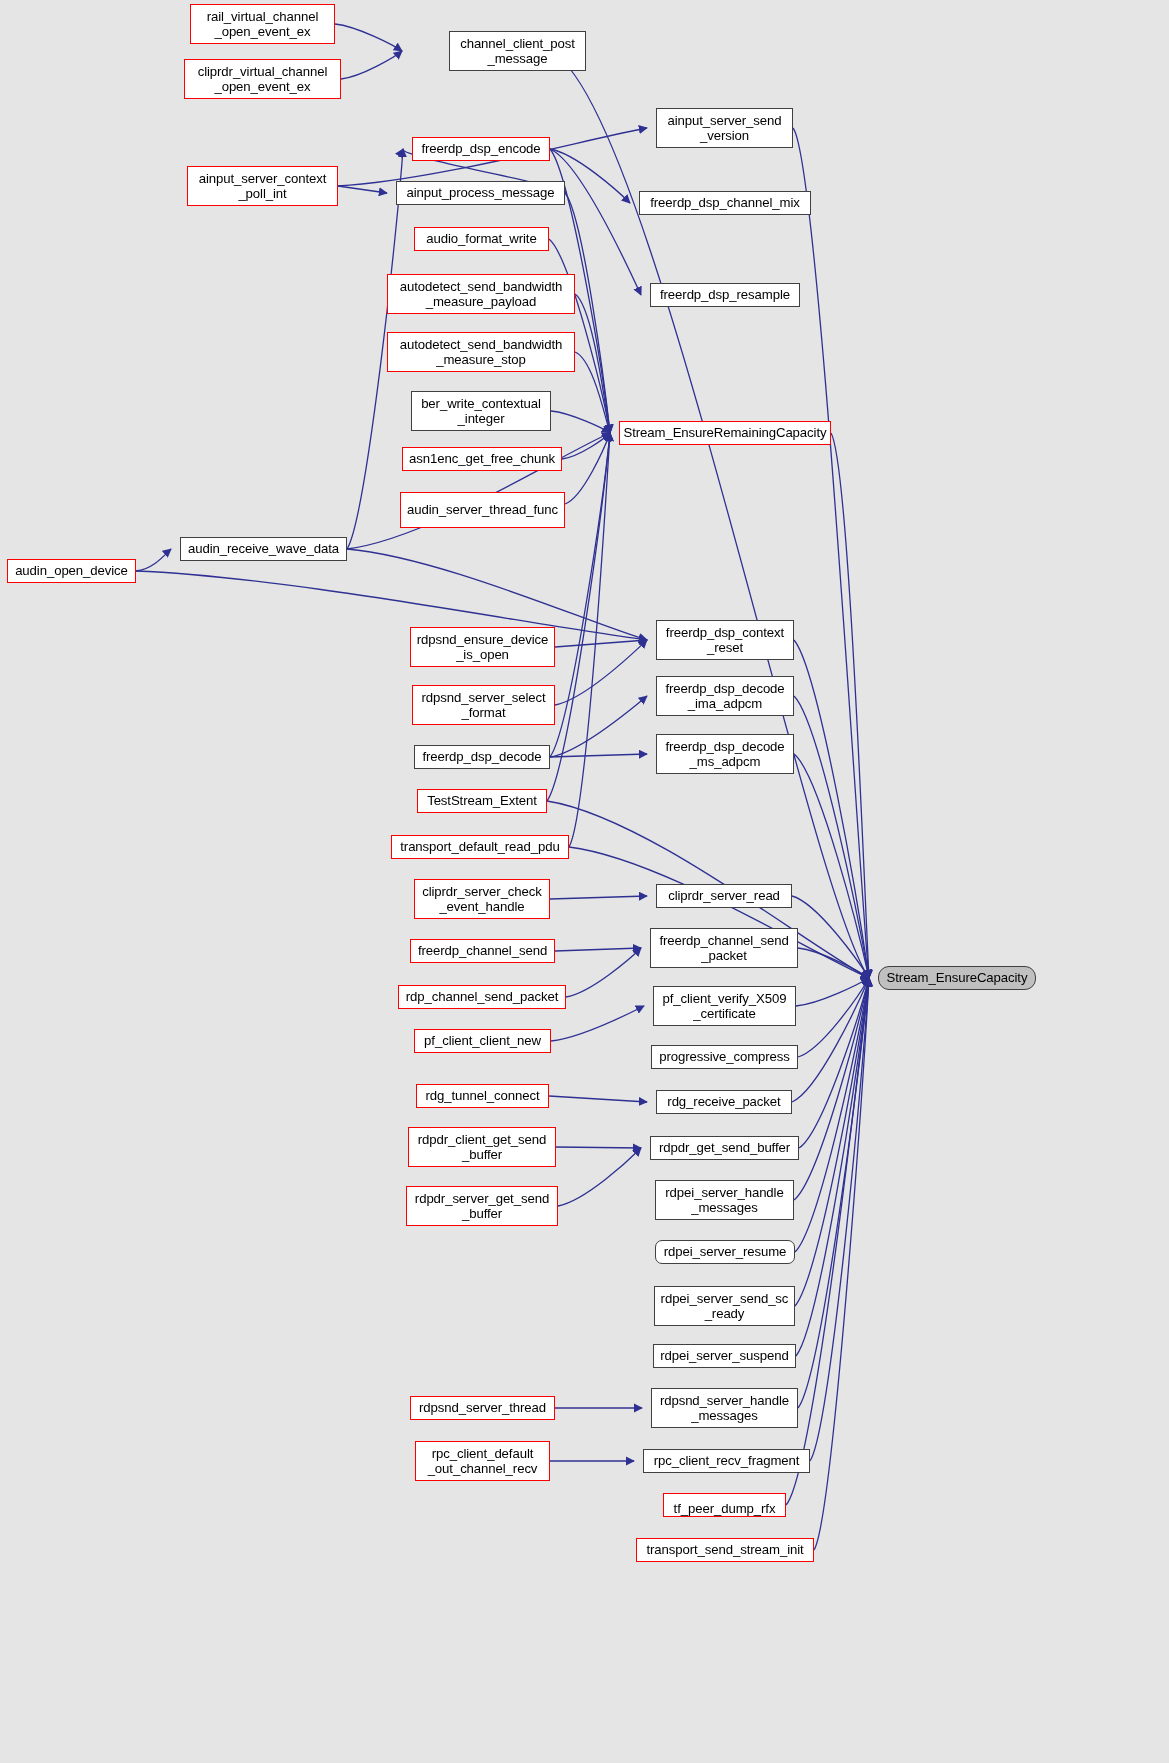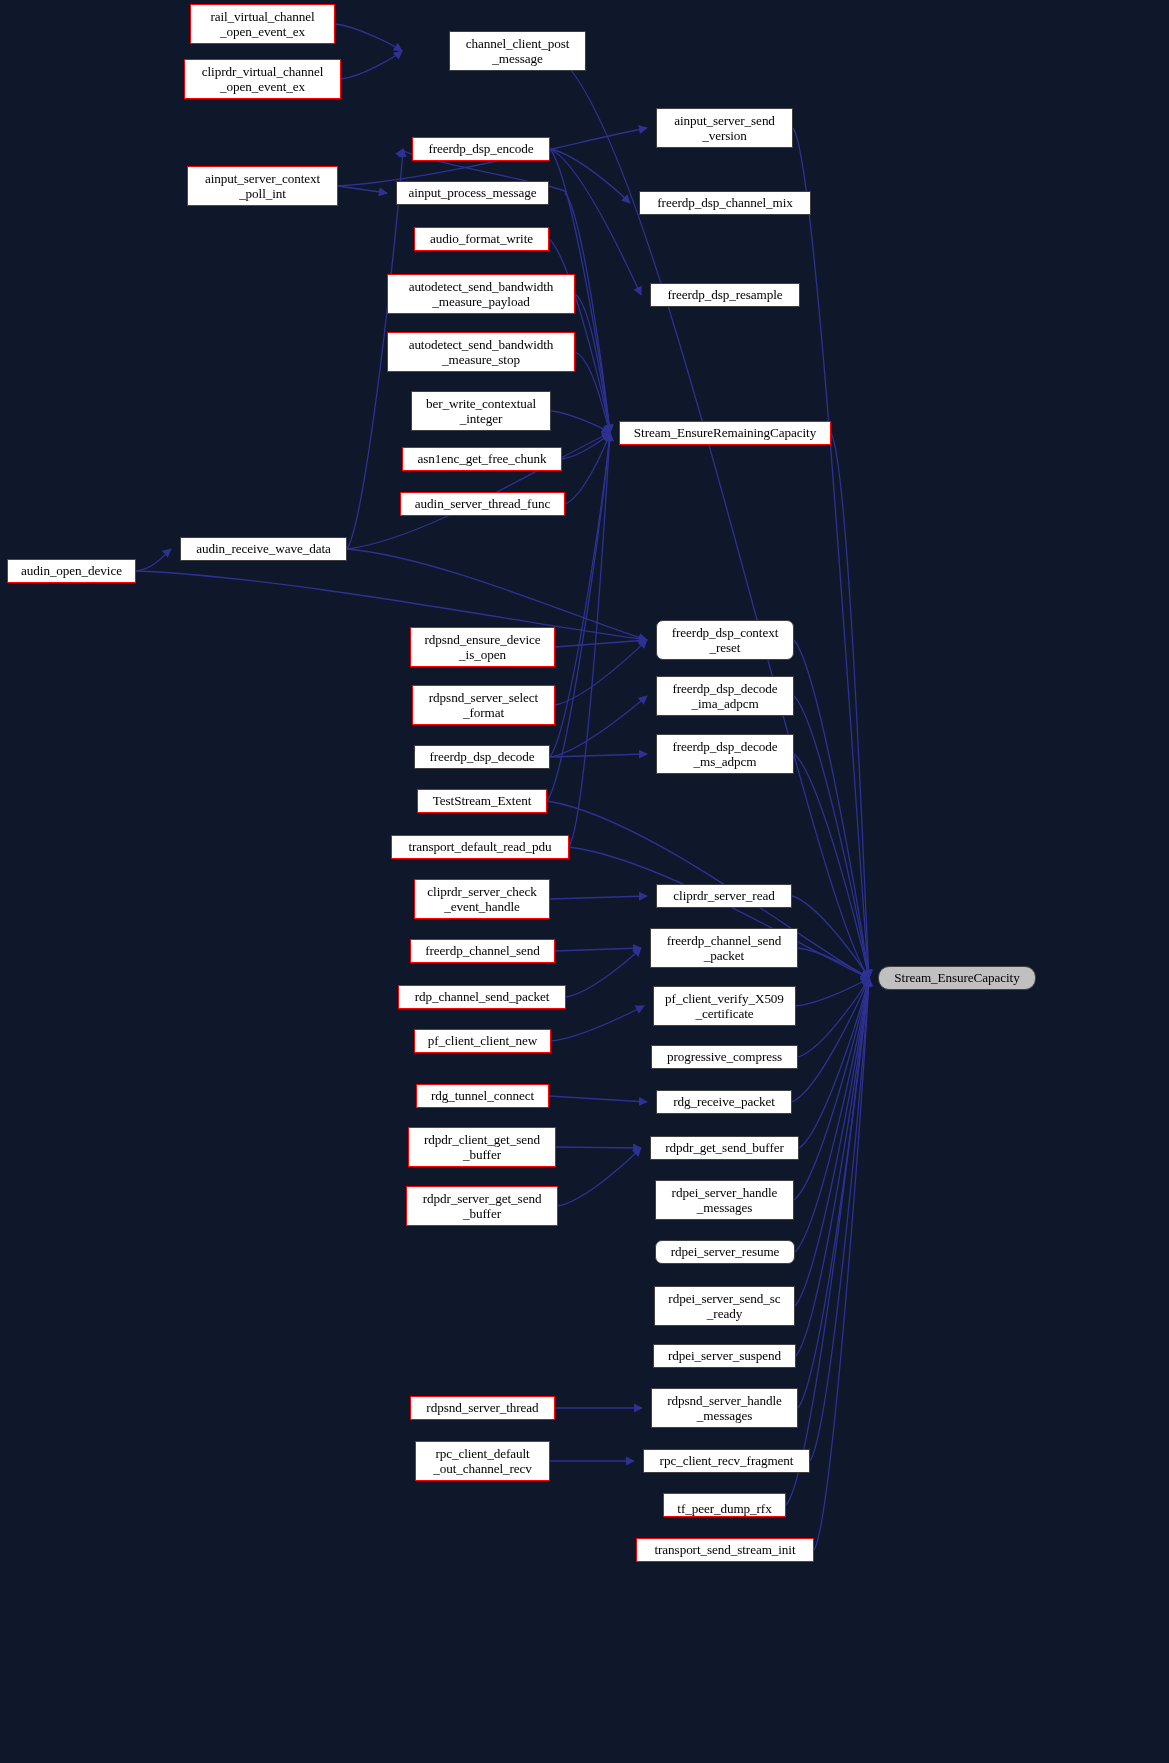--- a/index.html
+++ b/index.html
@@ -4,22 +4,22 @@
 <style>
   html, body {
     margin: 0;
     padding: 0;
     background: #ffffff;
   }
   #graph-root {
     position: relative;
     width: 1169px;
     height: 1763px;
-    background: #0f172a;
-    font-family: Liberation Serif, serif;
+    background: #e5e5e5;
+    font-family: Liberation Sans, sans-serif;
     overflow: hidden;
   }
   svg#edges {
     position: absolute;
     left: 0; top: 0;
     width: 1169px;
     height: 1763px;
     pointer-events: none;
   }
   .node {
@@ -125,38 +125,38 @@
 _open_event_ex</span></div>
       <div class="node red" style="left: 184px; top: 59px; width: 157px; height: 40px;"><span class="nlabel">cliprdr_virtual_channel
 _open_event_ex</span></div>
       <div class="node" style="left: 411px; top: 31px; width: 137px; height: 40px; margin-left: 38px;"><span class="nlabel">channel_client_post
 _message</span></div>
       <div class="node" style="left: 656px; top: 108px; width: 137px; height: 40px;"><span class="nlabel">ainput_server_send
 _version</span></div>
       <div class="node red" style="left: 187px; top: 166px; width: 151px; height: 40px;"><span class="nlabel">ainput_server_context
 _poll_int</span></div>
       <div class="node red" style="left: 412px; top: 137px; width: 138px; height: 24px;"><span class="nlabel">freerdp_dsp_encode</span></div>
-      <div class="node" style="left: 396px; top: 181px; width: 153px; height: 24px;"><span class="nlabel">ainput_process_message</span></div>
+      <div class="node" style="left: 396px; top: 181px; width: 169px; height: 24px;"><span class="nlabel">ainput_process_message</span></div>
       <div class="node" style="left: 639px; top: 191px; width: 172px; height: 24px;"><span class="nlabel">freerdp_dsp_channel_mix</span></div>
       <div class="node red" style="left: 414px; top: 227px; width: 135px; height: 24px;"><span class="nlabel">audio_format_write</span></div>
       <div class="node" style="left: 650px; top: 283px; width: 150px; height: 24px;"><span class="nlabel">freerdp_dsp_resample</span></div>
       <div class="node red" style="left: 387px; top: 274px; width: 188px; height: 40px;"><span class="nlabel">autodetect_send_bandwidth
 _measure_payload</span></div>
       <div class="node red" style="left: 387px; top: 332px; width: 188px; height: 40px;"><span class="nlabel">autodetect_send_bandwidth
 _measure_stop</span></div>
       <div class="node" style="left: 411px; top: 391px; width: 140px; height: 40px;"><span class="nlabel">ber_write_contextual
 _integer</span></div>
       <div class="node red" style="left: 619px; top: 421px; width: 212px; height: 24px;"><span class="nlabel">Stream_EnsureRemainingCapacity</span></div>
       <div class="node red" style="left: 402px; top: 447px; width: 160px; height: 24px;"><span class="nlabel">asn1enc_get_free_chunk</span></div>
-      <div class="node red" style="left: 400px; top: 492px; width: 165px; height: 24px;"><span class="nlabel">audin_server_thread_func</span></div>
+      <div class="node red" style="left: 400px; top: 492px; width: 165px; height: 36px;"><span class="nlabel">audin_server_thread_func</span></div>
       <div class="node" style="left: 180px; top: 537px; width: 167px; height: 24px;"><span class="nlabel">audin_receive_wave_data</span></div>
       <div class="node red" style="left: 7px; top: 559px; width: 129px; height: 24px;"><span class="nlabel">audin_open_device</span></div>
       <div class="node red" style="left: 410px; top: 627px; width: 145px; height: 40px;"><span class="nlabel">rdpsnd_ensure_device
 _is_open</span></div>
-      <div class="node" style="left: 656px; top: 620px; width: 138px; height: 40px; border-radius: 7px;"><span class="nlabel">freerdp_dsp_context
+      <div class="node" style="left: 656px; top: 620px; width: 138px; height: 40px;"><span class="nlabel">freerdp_dsp_context
 _reset</span></div>
       <div class="node" style="left: 656px; top: 676px; width: 138px; height: 40px;"><span class="nlabel">freerdp_dsp_decode
 _ima_adpcm</span></div>
       <div class="node red" style="left: 412px; top: 685px; width: 143px; height: 40px;"><span class="nlabel">rdpsnd_server_select
 _format</span></div>
       <div class="node" style="left: 656px; top: 734px; width: 138px; height: 40px;"><span class="nlabel">freerdp_dsp_decode
 _ms_adpcm</span></div>
       <div class="node" style="left: 414px; top: 745px; width: 136px; height: 24px;"><span class="nlabel">freerdp_dsp_decode</span></div>
       <div class="node red" style="left: 417px; top: 789px; width: 130px; height: 24px;"><span class="nlabel">TestStream_Extent</span></div>
       <div class="node red" style="left: 391px; top: 835px; width: 178px; height: 24px;"><span class="nlabel">transport_default_read_pdu</span></div>

